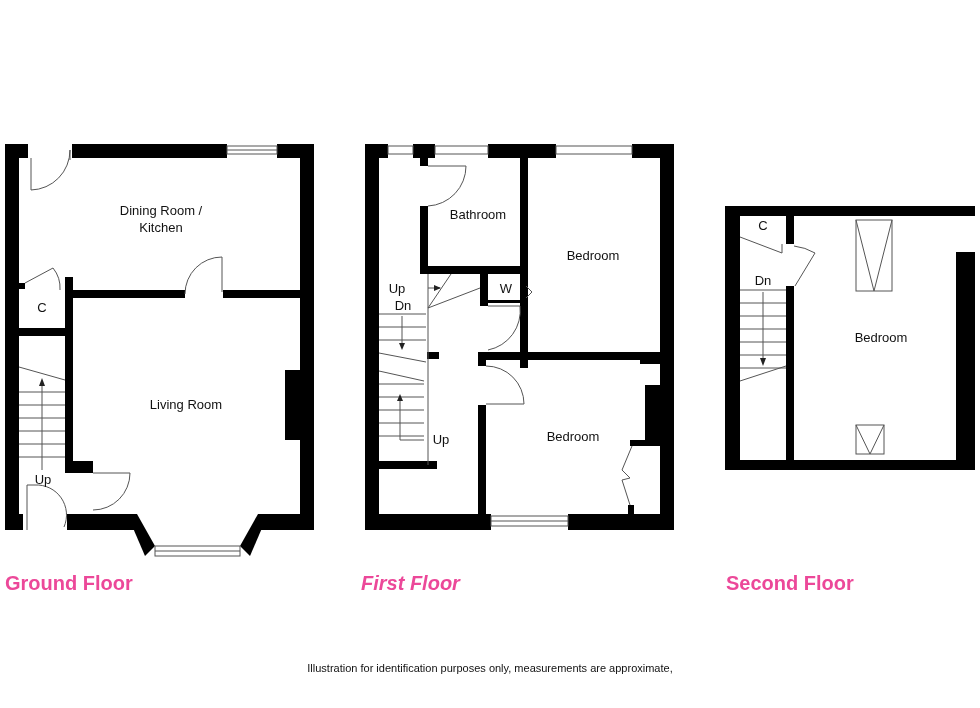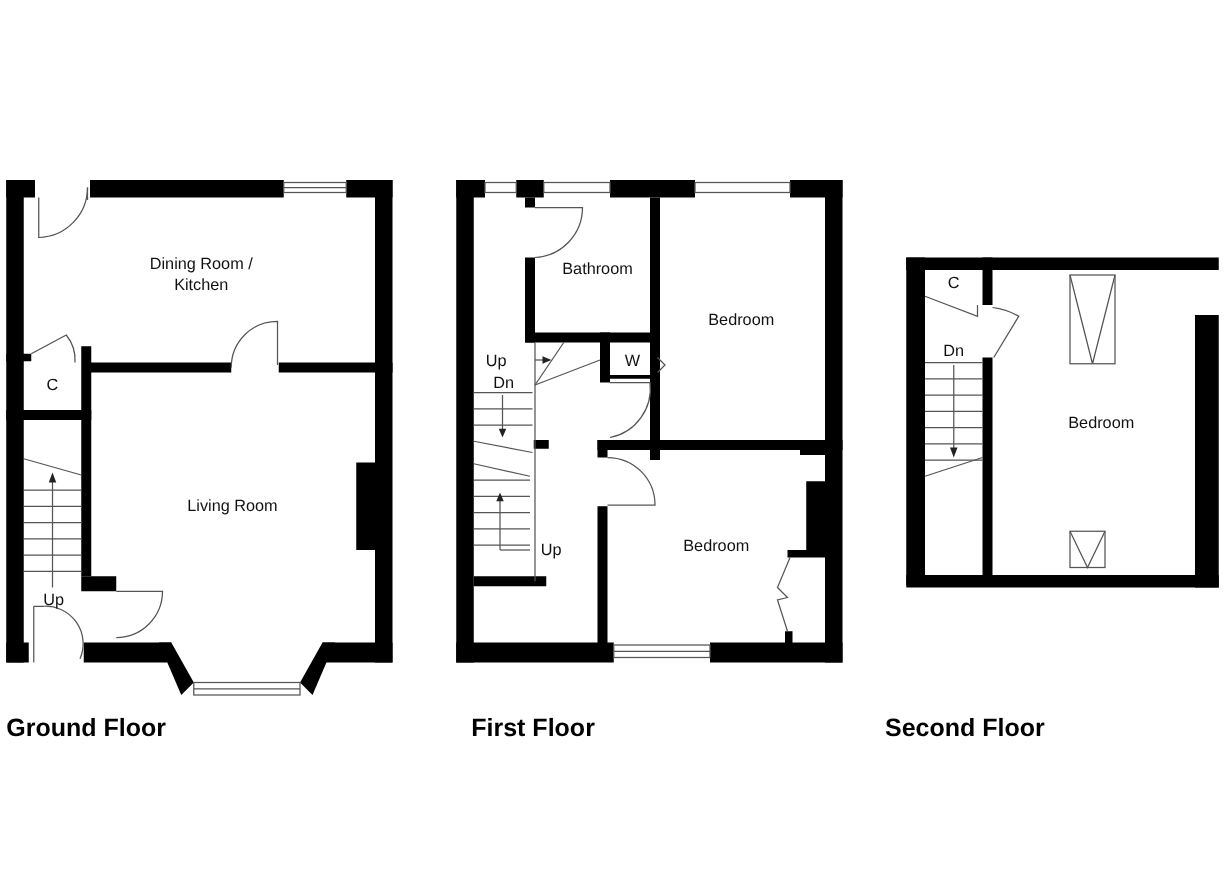--- a/index.html
+++ b/index.html
@@ -1,19 +1,19 @@
 <!DOCTYPE html>
 <html><head>
 <meta charset="utf-8">
 <style>
   html, body { margin: 0; padding: 0; background: #ffffff; }
   body { width: 980px; height: 708px; position: relative; overflow: hidden; font-family: "Liberation Sans", sans-serif; }
   svg.plan { position: absolute; left: 0; top: 0; }
   .lbl { font-family: "Liberation Sans", sans-serif; font-size: 13px; fill: #111; }
-  .floor-title { position: absolute; top: 572px; font-family: "Liberation Sans", sans-serif; font-weight: bold; font-size: 20px; color: #000000; }
+  .floor-title { position: absolute; top: 572px; font-family: "Liberation Sans", sans-serif; font-weight: bold; font-size: 20px; color: #ec4899; }
   .disclaimer { position: absolute; left: 0; width: 980px; top: 661px; text-align: center; font-family: "Liberation Sans", sans-serif; font-size: 11px; line-height: 15px; color: #111; }
 </style>
 </head>
 <body>
 
 <svg class="plan" width="980" height="708" viewBox="0 0 980 708">
   <g fill="#000" stroke="none">
 
     <g>
       <rect x="5" y="144" width="14" height="386"></rect>
@@ -162,17 +162,18 @@
   <text class="lbl" x="397" y="293" text-anchor="middle">Up</text>
   <text class="lbl" x="403" y="310" text-anchor="middle">Dn</text>
   <text class="lbl" x="441" y="444" text-anchor="middle">Up</text>
 
   <text class="lbl" x="763" y="230" text-anchor="middle">C</text>
   <text class="lbl" x="881" y="342" text-anchor="middle">Bedroom</text>
   <text class="lbl" x="763" y="285" text-anchor="middle">Dn</text>
 </svg>
 
 <div class="floor-title" style="left:5px;">Ground Floor</div>
-<div class="floor-title" style="left:377px;">First Floor</div>
-<div class="floor-title" style="left:708px;">Second Floor</div>
+<div class="floor-title" style="left:361px;font-style:italic;">First Floor</div>
+<div class="floor-title" style="left:726px;">Second Floor</div>
 
 <div class="disclaimer">
+  <div>Illustration for identification purposes only, measurements are approximate,</div>
 </div>
 
 </body></html>

